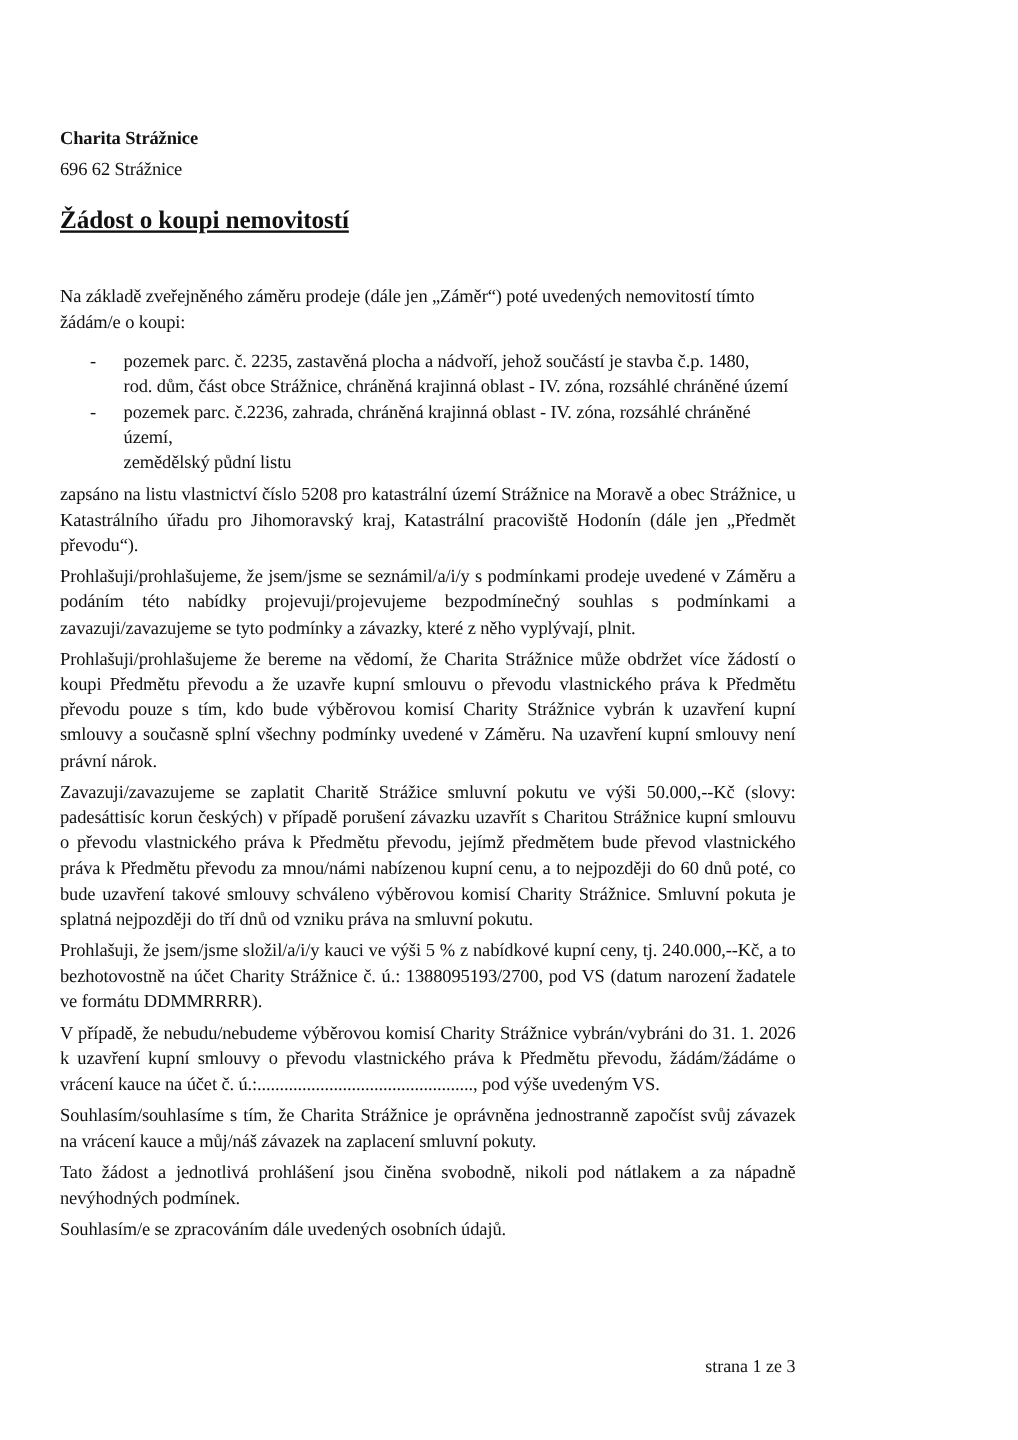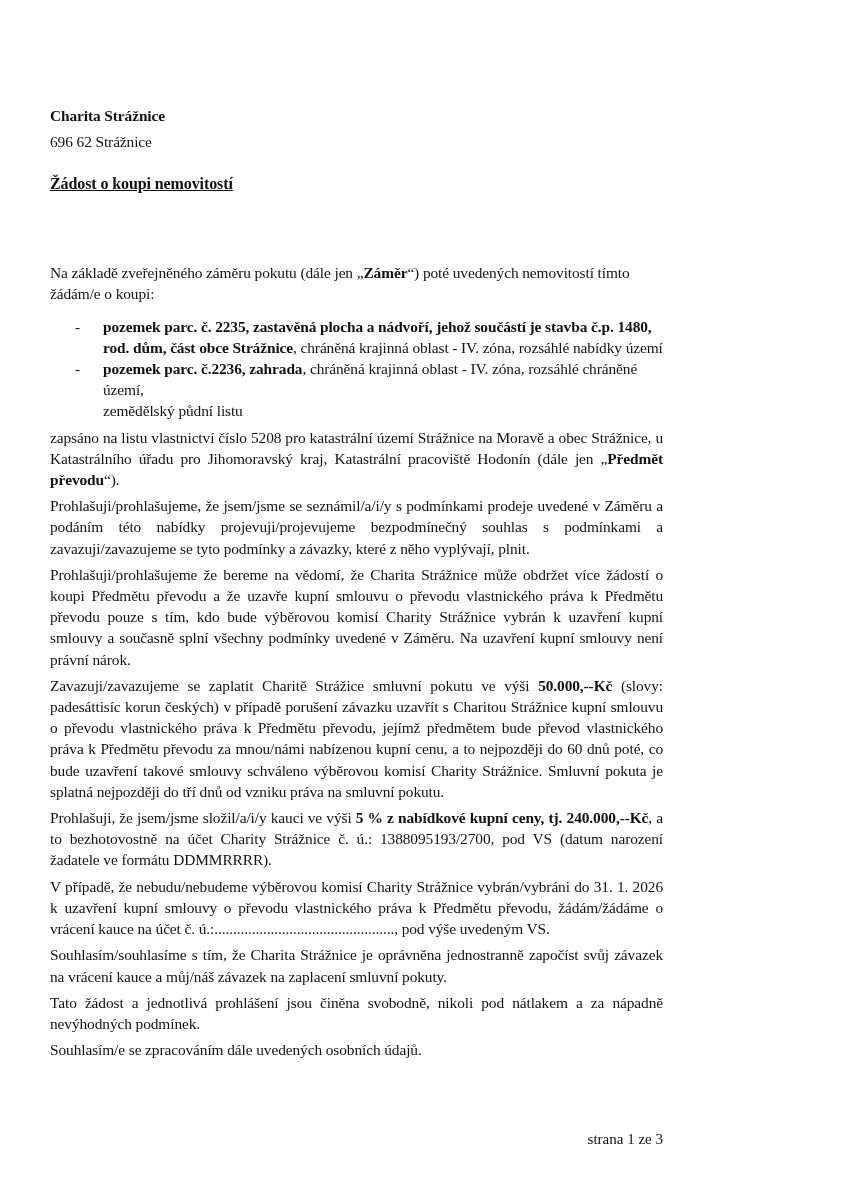--- a/index.html
+++ b/index.html
@@ -17,43 +17,43 @@
   }
   .content {
     padding: 103px 41px 0 50px;
     font-size: 15.4px;
     line-height: 21.2px;
     letter-spacing: -0.1px;
   }
   .sender { line-height: 25.5px; margin-bottom: 19px; }
   .sender-name { font-weight: bold; }
   .doc-title {
-    font-size: 16px;
+    font-size: 21px;
     font-weight: bold;
     text-decoration: underline;
     line-height: 21.2px;
-    margin-bottom: 68px;
+    margin-bottom: 43px;
   }
   p.para { margin-bottom: 5px; text-align: justify; }
   p.intro { margin-bottom: 11px; text-align: left; }
   ul.props {
     list-style: none;
     margin: 0 0 5px 25px;
     text-align: left;
   }
   ul.props li {
     position: relative;
     padding-left: 28px;
   }
   ul.props li .marker {
     position: absolute;
     left: 0;
     top: 0;
   }
-  .b { font-weight: bold; }
+  .b { font-weight: normal; }
   .footer {
     position: absolute;
     top: 1131px;
     right: 41px;
     font-size: 15px;
     letter-spacing: 0;
   }
 </style>
 </head>
 <body>
@@ -61,26 +61,26 @@
 <div class="page">
   <div class="content">
 
     <header class="sender">
       <div class="sender-name">Charita Strážnice</div>
       <div>696 62 Strážnice</div>
     </header>
 
     <h1 class="doc-title">Žádost o koupi nemovitostí</h1>
 
-    <p class="intro"><span>Na základě zveřejněného záměru pokutu  (dále jen „</span><span class="b">Záměr</span><span>“) poté uvedených nemovitostí tímto žádám/e o koupi:</span></p>
+    <p class="intro"><span>Na základě zveřejněného záměru prodeje  (dále jen „</span><span class="b">Záměr</span><span>“) poté uvedených nemovitostí tímto žádám/e o koupi:</span></p>
 
     <ul class="props">
       <li>
         <span class="marker">-</span>
-        <span><span class="b">pozemek parc. č. 2235, zastavěná plocha a nádvoří, jehož součástí je stavba č.p. 1480,</span><br><span class="b">rod. dům, část obce Strážnice</span><span>, chráněná krajinná oblast - IV. zóna, rozsáhlé nabídky území</span></span>
+        <span><span class="b">pozemek parc. č. 2235, zastavěná plocha a nádvoří, jehož součástí je stavba č.p. 1480,</span><br><span class="b">rod. dům, část obce Strážnice</span><span>, chráněná krajinná oblast - IV. zóna, rozsáhlé chráněné území</span></span>
       </li>
       <li>
         <span class="marker">-</span>
         <span><span class="b">pozemek parc. č.2236, zahrada</span><span>, chráněná krajinná oblast - IV. zóna, rozsáhlé chráněné území,</span><br><span>zemědělský půdní listu</span></span>
       </li>
     </ul>
 
     <p class="para"><span>zapsáno na listu vlastnictví číslo 5208 pro katastrální území Strážnice na Moravě a obec Strážnice, u Katastrálního úřadu pro Jihomoravský kraj, Katastrální pracoviště Hodonín (dále jen „</span><span class="b">Předmět převodu</span><span>“).</span></p>
     <p class="para"><span>Prohlašuji/prohlašujeme, že jsem/jsme se seznámil/a/i/y s podmínkami prodeje uvedené v Záměru a podáním této nabídky projevuji/projevujeme bezpodmínečný souhlas s podmínkami a zavazuji/zavazujeme se tyto podmínky a závazky, které z něho vyplývají, plnit.</span></p>
     <p class="para"><span>Prohlašuji/prohlašujeme že bereme na vědomí, že Charita Strážnice může obdržet více žádostí o koupi Předmětu převodu a že uzavře kupní smlouvu o převodu vlastnického práva k Předmětu převodu pouze s tím, kdo bude výběrovou komisí Charity Strážnice vybrán k uzavření kupní smlouvy a současně splní všechny podmínky uvedené v Záměru. Na uzavření kupní smlouvy není právní  nárok.</span></p>

